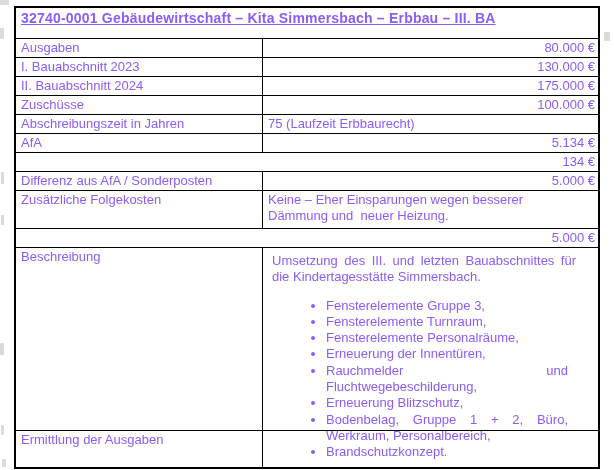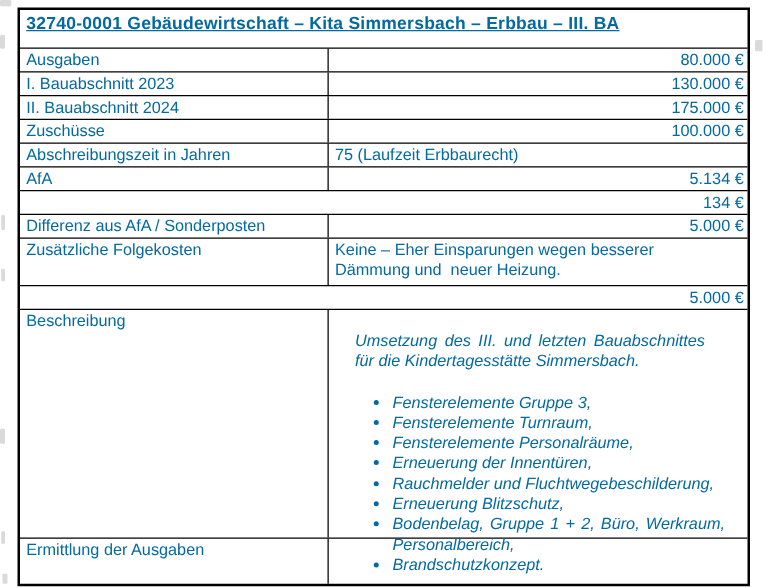--- a/index.html
+++ b/index.html
@@ -22,21 +22,21 @@
   .doc-table {
     position: absolute;
     left: 14px;
     top: 6px;
     width: 586px;
     box-sizing: border-box;
     border: 2px solid #000000;
     background: #ffffff;
     font-size: 13px;
     line-height: 16px;
-    color: #0369a1;
+    color: #8b5cf6;
   }
   .row {
     display: flex;
     border-top: 1px solid #000000;
     box-sizing: border-box;
   }
   .row.title-row {
     border-top: none;
     height: 30px;
   }
@@ -63,26 +63,25 @@
   .c2.amount {
     text-align: right;
     padding-right: 3px;
   }
   .h19 { height: 19px; }
   .h38 { height: 38px; }
   .prewrap { white-space: pre-wrap; }
   .row-beschreibung { height: 183px; }
   .row-ermittlung  { height: 37px; }
   .row-beschreibung .c2 { line-height: 16.3px; }
-  .intro { margin: 16px; text-align: justify; font-style: italic; }
+  .intro { margin: 4px; text-align: justify; }
   .b-list {
-    margin: 0;
+    margin: 12px;
     padding: 0 0 0 46px;
     list-style: disc outside;
-    font-style: italic;
   }
   .b-list li {
     text-align: justify;
     line-height: 16.3px;
   }
   .row-ermittlung .c2 { text-align: justify; }
   
   .artifact {
     position: absolute;
     background: #c6c6c6;

